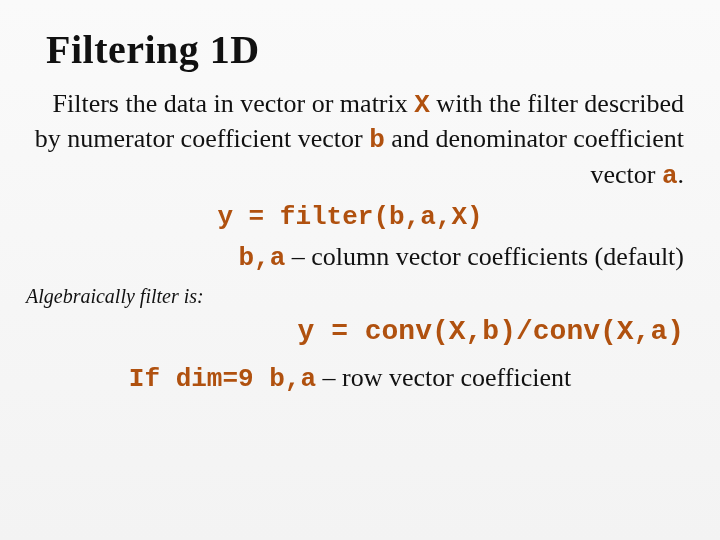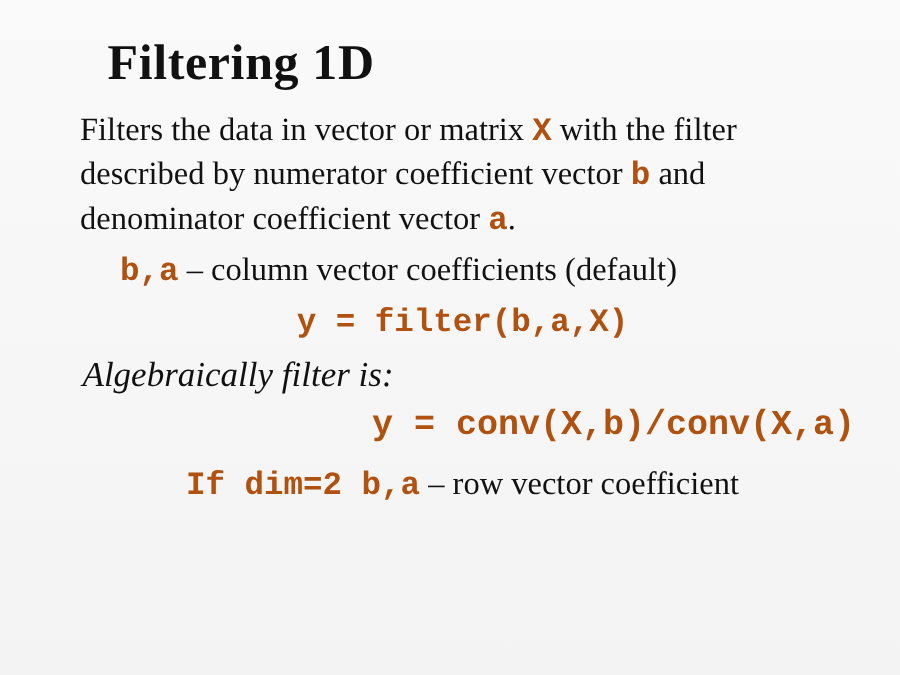--- a/index.html
+++ b/index.html
@@ -9,72 +9,73 @@
     height: 540px;
     background: #f6f6f6;
     font-family: Georgia, 'Times New Roman', serif;
     color: #111;
     overflow: hidden;
   }
   .slide {
     box-sizing: border-box;
     width: 720px;
     height: 540px;
-    padding: 20px 36px 20px 56px;
+    padding: 20px 36px 20px 16px;
     background: linear-gradient(#fafafa, #f3f3f3);
   }
   .title {
     font-size: 40px;
     font-weight: 700;
     margin: 6px 0 14px 30px;
     letter-spacing: 0.5px;
   }
   .body {
     font-size: 26px;
     line-height: 1.28;
     margin: 0 0 6px 8px;
+    text-align: right;
   }
   .code {
     font-family: 'Courier New', Courier, monospace;
     font-weight: 700;
     color: #b0510f;
   }
   .center {
     text-align: center;
     margin: 4px 0 6px 0;
   }
   .small-gap { margin-top: 6px; }
-  .italic { font-style: italic; font-size: 28px; margin: 10px 0 2px 10px; }
+  .italic { font-style: italic; font-size: 20px; margin: 10px 0 2px 10px; }
   .conv-line { font-size: 28px; text-align: right; margin: 6px 0 14px 0; }
   .para2-indent { margin-left: 40px; }
   .last-block { margin-top: 14px; }
 </style>
 </head>
 <body>
 
 <div class="slide">
 
   <div class="title">Filtering 1D</div>
 
   <div class="body">
     <span>Filters the data in vector or matrix </span><span class="code">X</span><span> with the filter described by numerator coefficient vector </span><span class="code">b</span><span> and denominator coefficient vector </span><span class="code">a</span><span>.</span>
   </div>
 
+  <div class="body center small-gap">
+    <span class="code">y = filter(b,a,X)</span>
+  </div>
+
   <div class="body para2-indent">
     <span class="code">b,a</span><span> – column vector coefficients (default)</span>
-  </div>
-
-  <div class="body center small-gap">
-    <span class="code">y = filter(b,a,X)</span>
   </div>
 
   <div class="italic">Algebraically filter is:</div>
 
   <div class="conv-line">
     <span class="code">y = conv(X,b)/conv(X,a)</span>
   </div>
 
 
   <div class="body center">
-    <span class="code">If </span><span class="code">dim=2 b,a</span><span> – row vector coefficient</span>
+    <span class="code">If </span><span class="code">dim=9 b,a</span><span> – row vector coefficient</span>
   </div>
 
 </div>
 
 </body></html>

